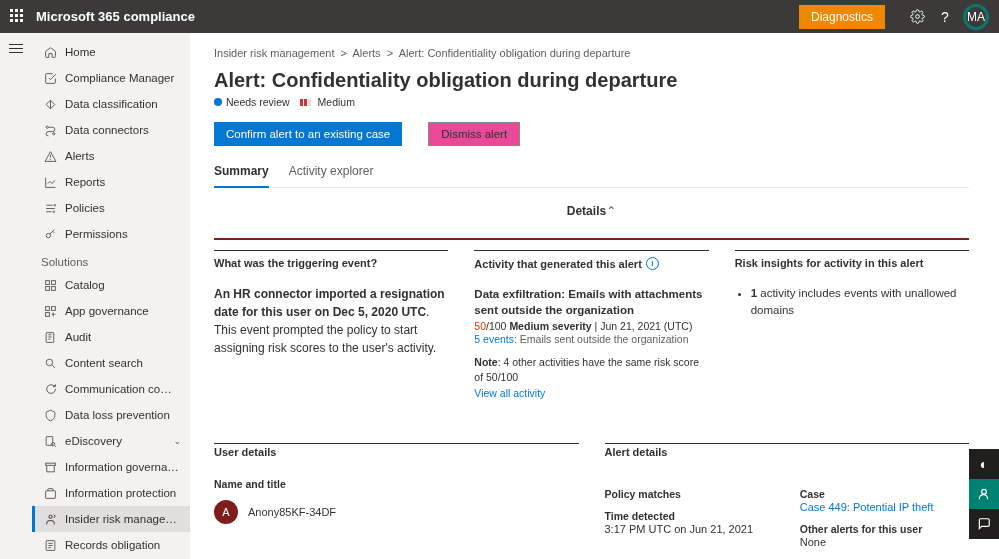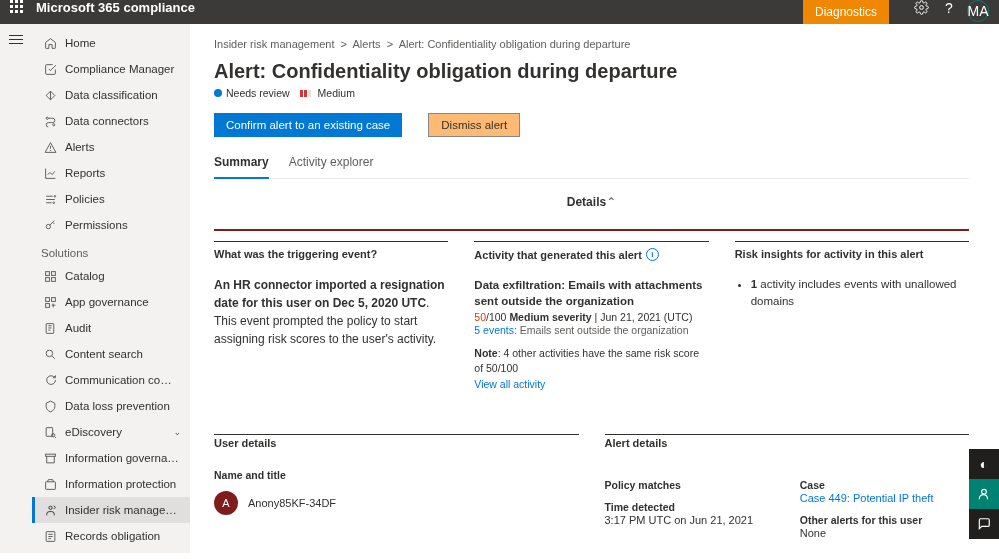--- a/index.html
+++ b/index.html
@@ -1,23 +1,23 @@
 <!DOCTYPE html>
 <html><head>
 <meta charset="utf-8">
 <style>
 html,body{margin:0;padding:0;font-family:"Segoe UI",Arial,sans-serif;font-size:12px;color:#323130;background:#fff;height:559px;width:999px;overflow:hidden}
-.topbar{height:24px;background:#3b3a39;color:#fff;display:flex;align-items:flex-start;padding:0 10px}
+.topbar{height:33px;background:#3b3a39;color:#fff;display:flex;align-items:center;padding:0 10px}
 .waffle{width:16px;height:16px;display:grid;grid-template-columns:repeat(3,3px);grid-template-rows:repeat(3,3px);gap:2px;margin-right:10px;cursor:pointer}
 .waffle span{background:#fff;width:3px;height:3px}
 .app-title{font-size:13px;font-weight:600}
 .top-spacer{flex:1}
 .diag-btn{background:#ef8700;color:#fff;padding:5px 12px;font-size:12px;margin-right:18px;cursor:pointer}
 .top-icon{width:28px;color:#fff;display:flex;align-items:center;justify-content:center;cursor:pointer;font-size:14px}
-.avatar{width:20px;height:20px;border:1px solid #0f766e;border-radius:50%;display:flex;align-items:center;justify-content:center;font-size:14px;margin-left:4px}
+.avatar{width:20px;height:20px;border:3px solid #0f766e;border-radius:50%;display:flex;align-items:center;justify-content:center;font-size:12px;margin-left:4px}
 .body{display:flex;height:calc(100% - 30px)}
 .rail{width:32px;background:#f3f2f1;display:flex;align-items:flex-start;justify-content:center;padding-top:8px}
 .hamburger{width:14px;cursor:pointer}
 .hamburger div{height:1px;background:#323130;margin:3px 0}
 .sidebar{width:158px;background:#f3f2f1;overflow-y:auto;padding-top:6px}
 .sb-item{display:flex;align-items:center;padding:5px 9px;cursor:pointer;color:#323130;height:16px}
 .sb-item.active{border-left:3px solid #0078d4;padding-left:6px;background:#e1dfdd}
 .sb-ico{width:18px;display:flex;align-items:center;justify-content:center;margin-right:6px}
 .sb-label{font-size:11.5px;white-space:nowrap;overflow:hidden;text-overflow:ellipsis;flex:1}
 .sb-section{padding:9px 9px 4px 9px;font-size:11.5px;color:#605e5c}
@@ -26,21 +26,21 @@
 .bc{font-size:11px;color:#605e5c;margin-bottom:10px}
 .bc a{color:#605e5c;text-decoration:none;cursor:pointer}
 .page-title{font-size:20px;font-weight:600;margin:6px 0 4px}
 .status-row{display:flex;align-items:center;gap:10px;font-size:10.5px;margin-bottom:14px}
 .dot-blue{width:8px;height:8px;border-radius:50%;background:#0078d4;display:inline-block;margin-right:4px}
 .sev-bars{display:inline-flex;gap:1px;margin-right:4px}
 .sev-bars span{width:3px;height:7px}
 .actions{display:flex;gap:26px;margin-bottom:12px}
 .btn{padding:5px 12px;font-size:11.5px;cursor:pointer;border:none}
 .btn.primary{background:#0078d4;color:#fff}
-.btn.secondary{background:#fdba74;border:1px solid #8a8886;color:#323130}
+.btn.secondary{background:#ec4899;border:1px solid #8a8886;color:#323130}
 .tabs{display:flex;gap:20px;border-bottom:1px solid #edebe9;margin-bottom:0}
 .tab{padding:6px 0 8px;font-size:12px;cursor:pointer;color:#605e5c}
 .tab.active{color:#323130;font-weight:600;border-bottom:2px solid #0078d4;margin-bottom:-1px}
 .panel-hdr{display:flex;justify-content:center;align-items:center;border-bottom:2px solid #7f1d1d;margin:16px 0 10px;padding-bottom:20px}
 .panel-hdr h3{margin:0;font-size:12px;font-weight:600}
 .chev-up{cursor:pointer;color:#605e5c}
 .cols3{display:flex;gap:26px}
 .col{flex:1;min-width:0}
 .col hr{border:none;border-top:1.5px solid #323130;margin:0 0 6px}
 .col-hdr{font-size:11px;font-weight:700;margin-bottom:16px;display:flex;align-items:center;gap:4px}

